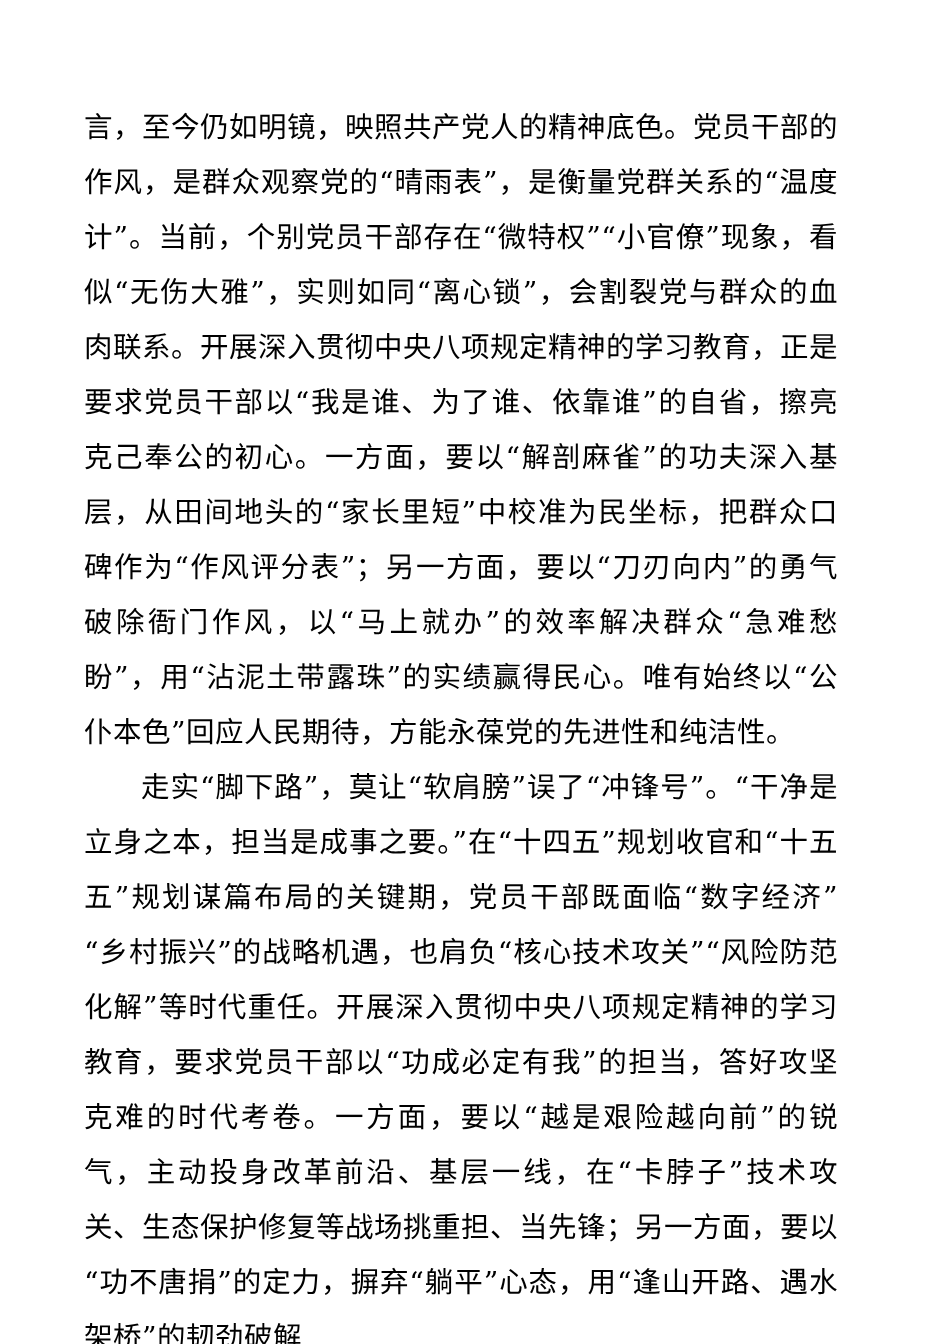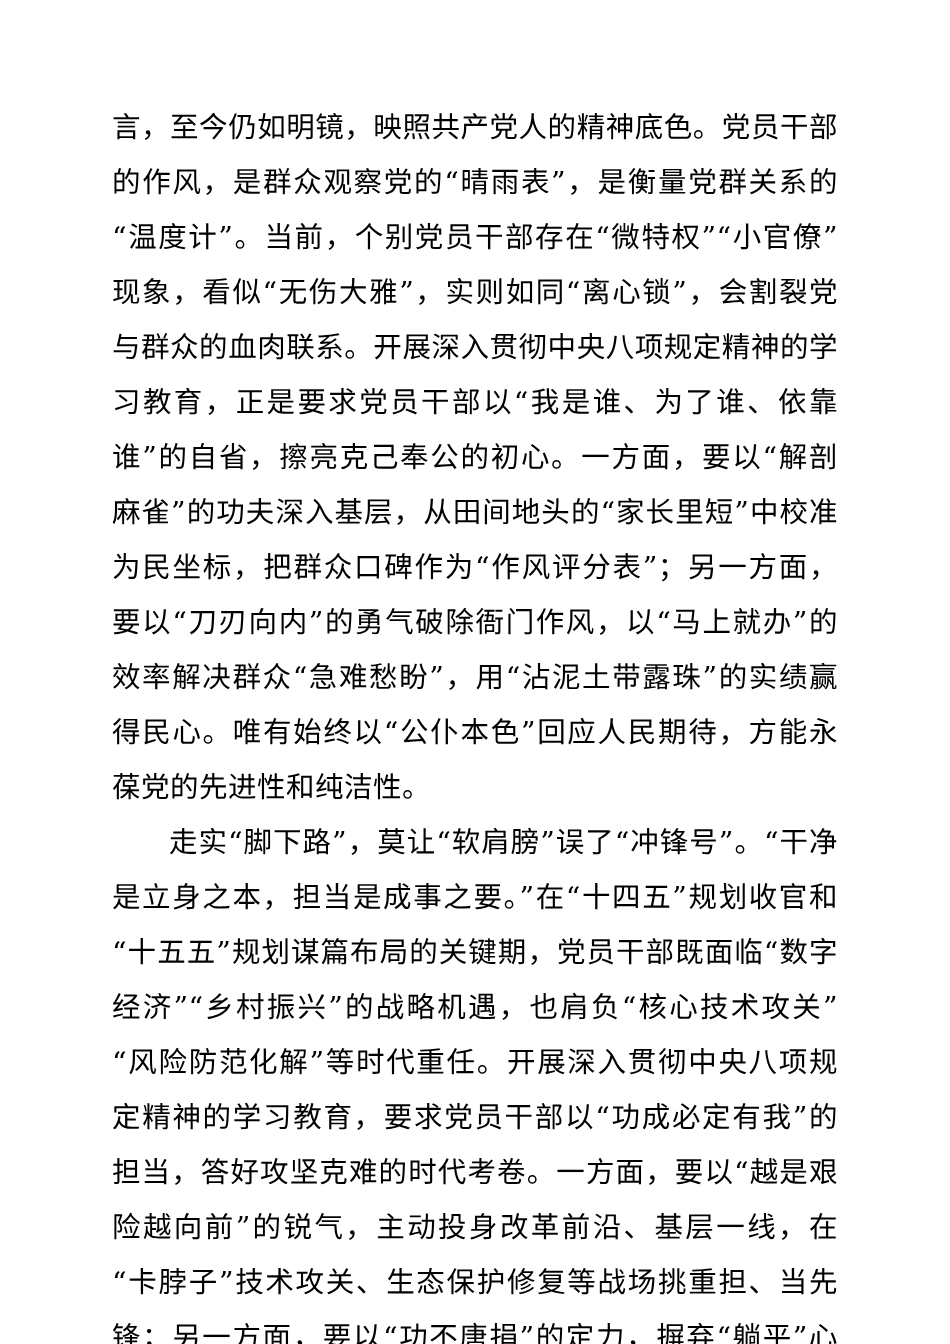--- a/index.html
+++ b/index.html
@@ -12,21 +12,21 @@
     height: 1344px;
     font-family: "DejaVu Serif", "Liberation Serif", serif;
     color: #000000;
     overflow: hidden;
   }
   .page {
     position: relative;
     width: 950px;
     height: 1344px;
     box-sizing: border-box;
-    padding: 100px 112px 60px 112px;
+    padding: 100px 112px 60px 84px;
     background: #ffffff;
   }
   .doc-body {
     font-size: 28.5px;
     line-height: 55px;
     text-align: justify;
     text-justify: inter-ideograph;
     letter-spacing: 0.5px;
   }
   .para {

